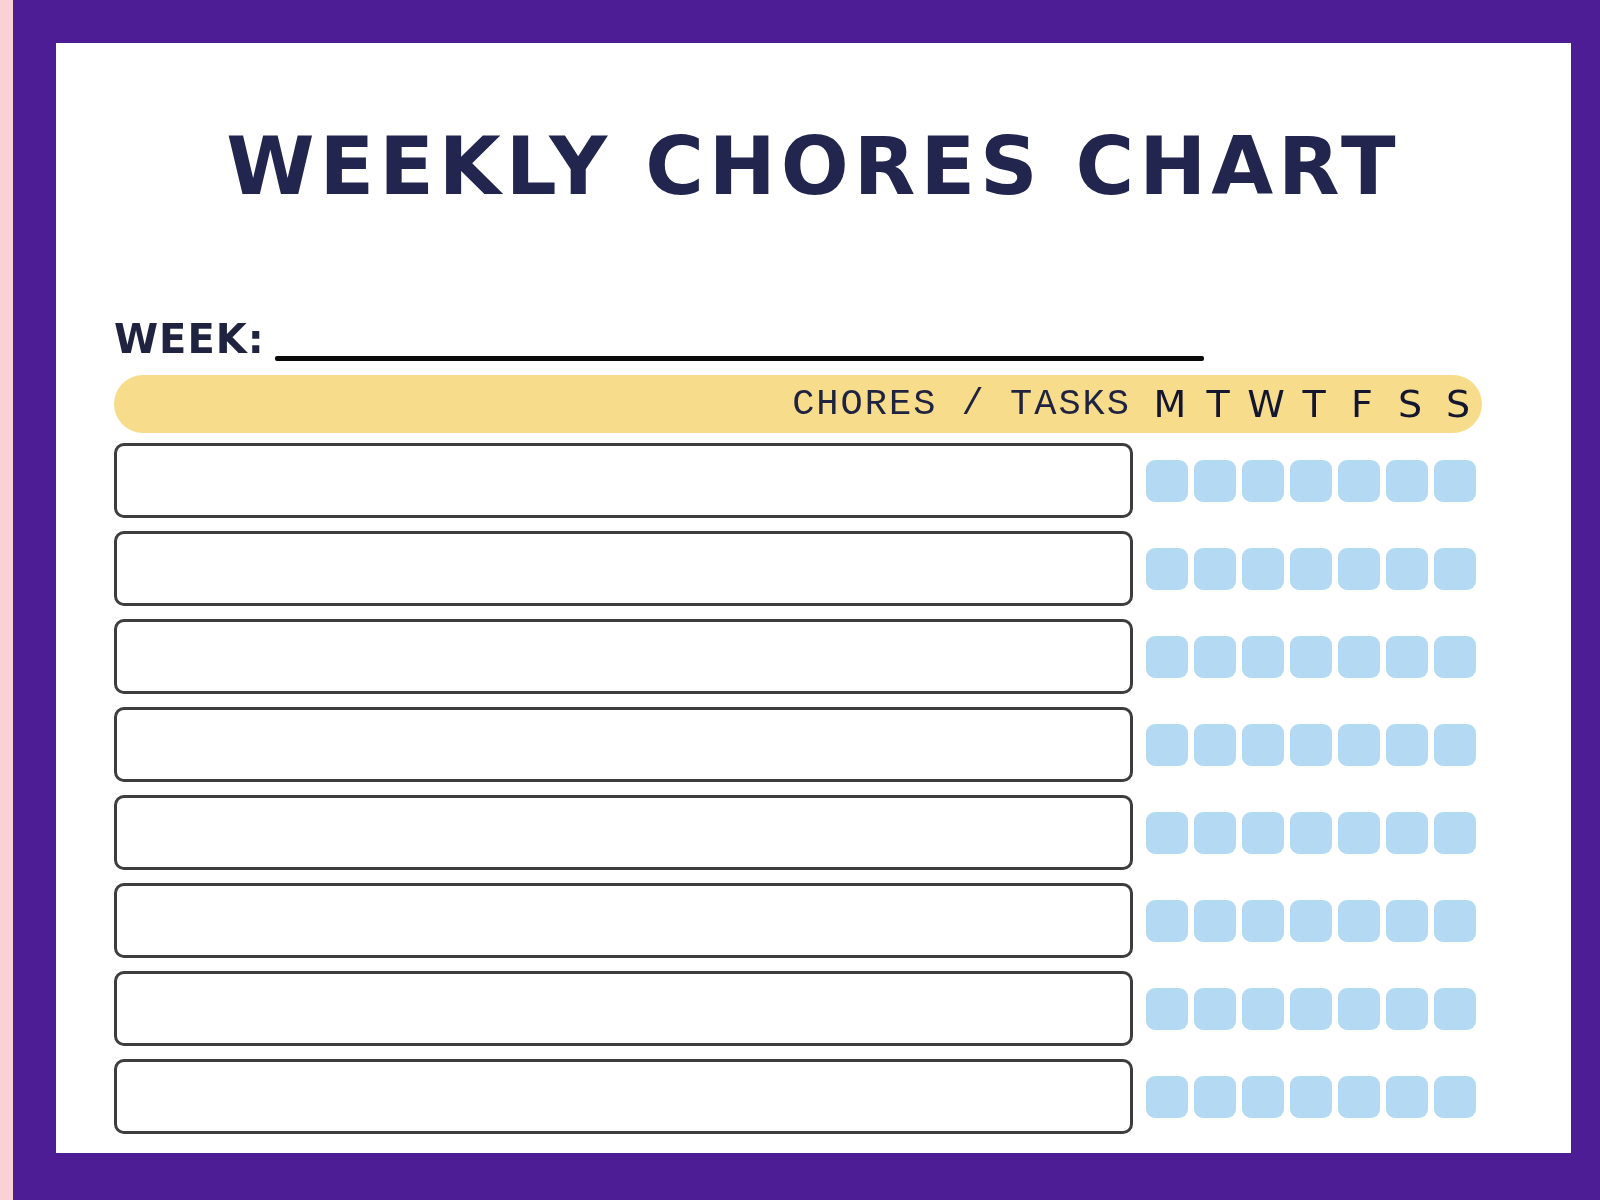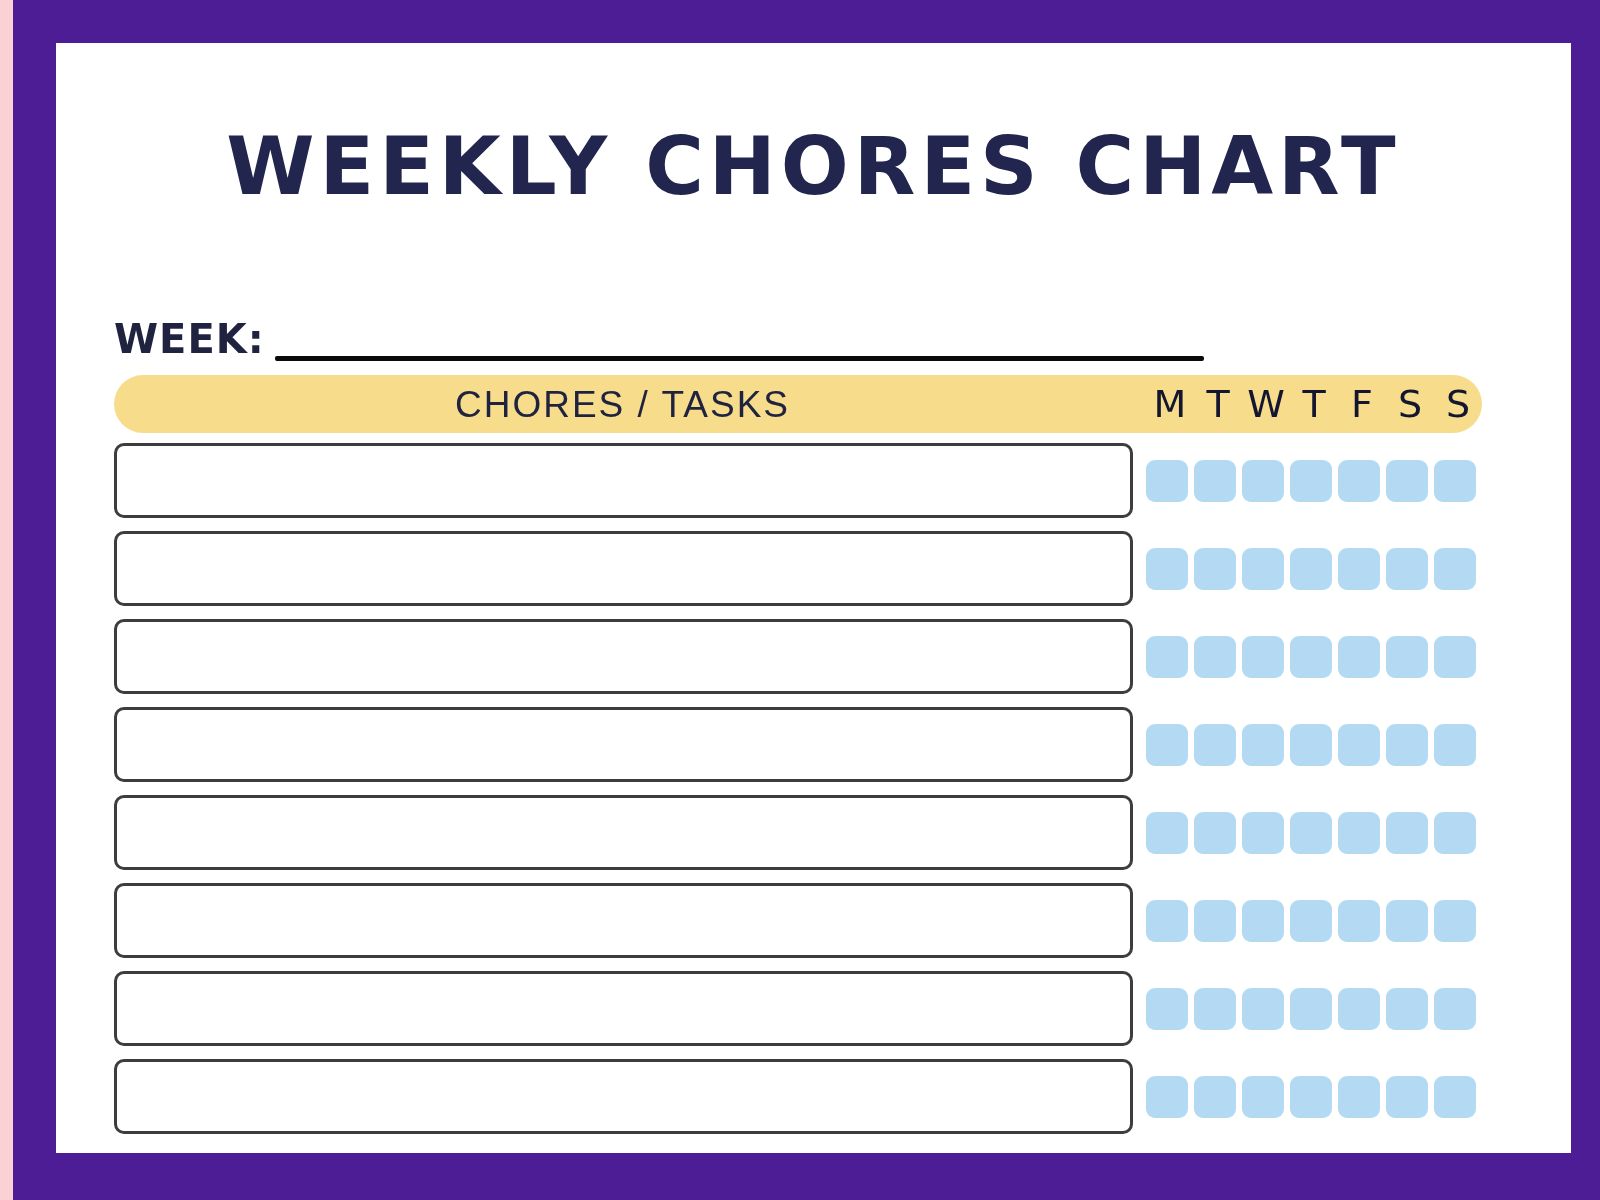--- a/index.html
+++ b/index.html
@@ -90,23 +90,23 @@
     background: #f7dd8b;
     border-radius: 29px;
     display: flex;
     align-items: center;
   }
 
   #header-tasks-label {
     position: absolute;
     left: 0;
     width: 1017px;
-    text-align: center;
+    text-align: right;
     color: #1f2340;
-    font-family: Liberation Sans, sans-serif;
+    font-family: Liberation Mono, monospace;
     font-size: 37px;
     letter-spacing: 2px;
     line-height: 1;
     white-space: nowrap;
   }
 
   #header-days {
     position: absolute;
     left: 1032px;
     top: 0;

